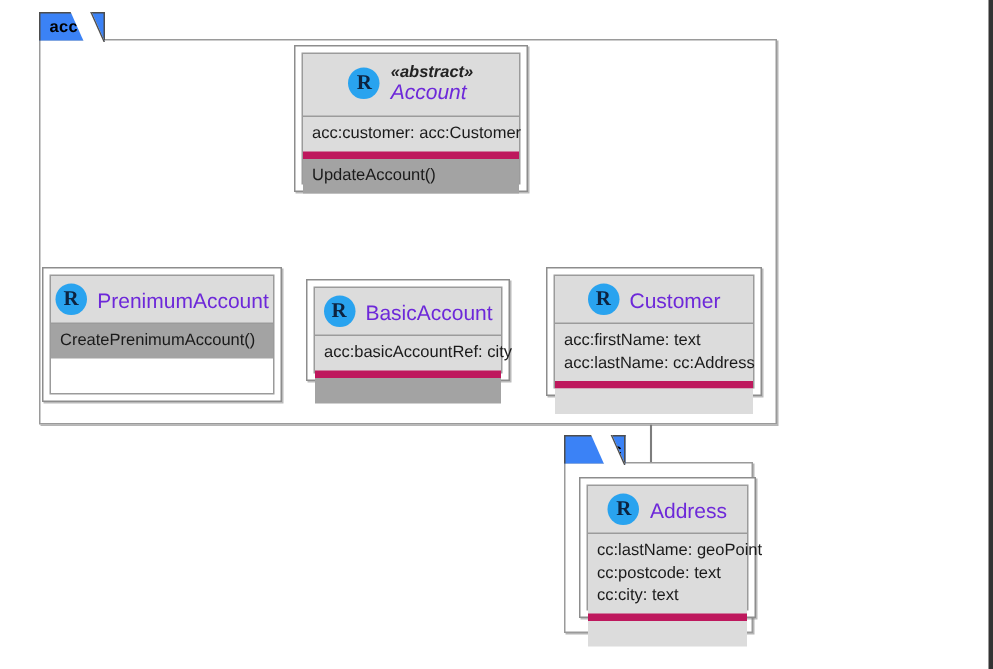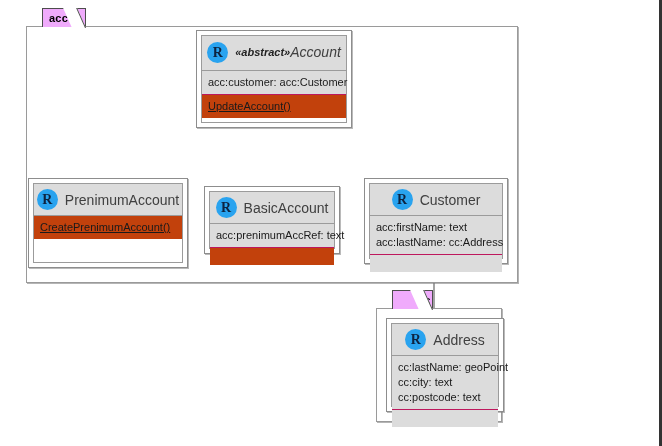--- a/index.html
+++ b/index.html
@@ -27,25 +27,25 @@
     height: 446px;
     pointer-events: none;
   }
 
   
   .package {
     position: absolute;
   }
   .pkg-tab {
     position: absolute;
-    left: 16px;
+    left: 0;
     top: 0;
     height: 19px;
     box-sizing: border-box;
-    background: #f0abfc;
+    background: #3b82f6;
     border: 1px solid #4d4d4d;
     border-bottom: none;
     font-size: 11px;
     font-weight: bold;
     color: #000000;
     line-height: 18px;
     padding-left: 6px;
     padding-right: 14px;
     letter-spacing: .2px;
     z-index: 3;
@@ -114,55 +114,54 @@
     color: #0d2340;
     font-family: "Liberation Serif", serif;
     font-weight: bold;
     font-size: 14px;
     line-height: 21px;
     text-align: center;
     flex: 0 0 auto;
   }
   .title-wrap {
     display: flex;
-    align-items: center;
+    flex-direction: column;
     line-height: 1.12;
   }
   .cls-name {
-    color: #404040;
+    color: #6d28d9;
     font-size: 14px;
     white-space: nowrap;
   }
   .cls-name.ital {
     font-style: italic;
   }
   .stereotype {
     color: #222222;
     font-size: 11px;
     font-style: italic;
     font-weight: bold;
     white-space: nowrap;
   }
   .compartment {
     font-size: 11px;
     color: #1a1a1a;
     padding: 4px 6px;
     line-height: 1.35;
-    border-bottom: 1px solid #be185d;
+    border-bottom: 5px solid #be185d;
     flex: 0 0 auto;
   }
   .compartment:last-child {
     border-bottom: none;
   }
   .compartment.attrs {
     background: #dcdcdc;
   }
   .compartment.ops {
-    background: #c2410c;
-    text-decoration: underline;
+    background: #a3a3a3;
   }
   .compartment.empty {
     min-height: 9px;
     padding: 4px 6px;
   }
   .row {
     white-space: nowrap;
   }
 </style>
 </head>
@@ -240,21 +239,21 @@
     </div>
   </div>
 
   <div class="uml" style="left:204px; top:186px; width:136px; height:68px;">
     <div class="uml-inner">
       <div class="uml-head">
         <span class="badge">R</span>
         <span class="cls-name">BasicAccount</span>
       </div>
       <div class="compartment attrs">
-        <div class="row">acc:prenimumAccRef: text</div>
+        <div class="row">acc:basicAccountRef: city</div>
       </div>
       <div class="compartment ops empty"></div>
     </div>
   </div>
 
   <div class="uml" style="left:364px; top:178px; width:144px; height:86px;">
     <div class="uml-inner">
       <div class="uml-head">
         <span class="badge">R</span>
         <span class="cls-name">Customer</span>
@@ -268,20 +267,20 @@
   </div>
 
   <div class="uml" style="left:386px; top:318px; width:118px; height:94px;">
     <div class="uml-inner">
       <div class="uml-head">
         <span class="badge">R</span>
         <span class="cls-name">Address</span>
       </div>
       <div class="compartment attrs">
         <div class="row">cc:lastName: geoPoint</div>
+        <div class="row">cc:postcode: text</div>
         <div class="row">cc:city: text</div>
-        <div class="row">cc:postcode: text</div>
       </div>
       <div class="compartment attrs empty"></div>
     </div>
   </div>
 
 </div>
 
 </body></html>

